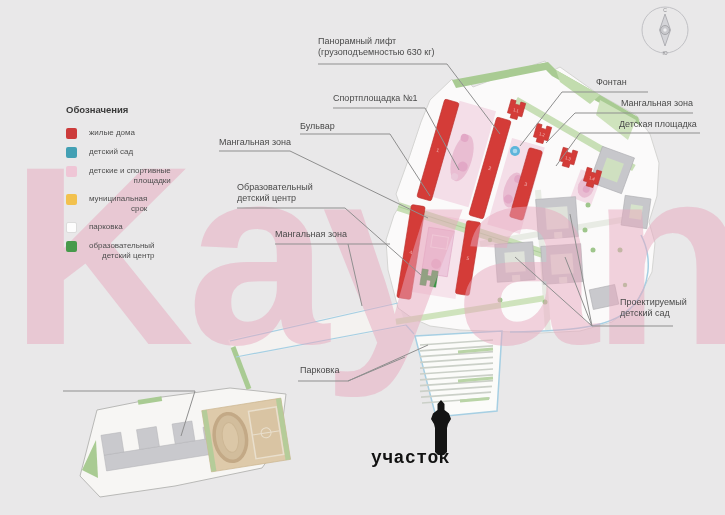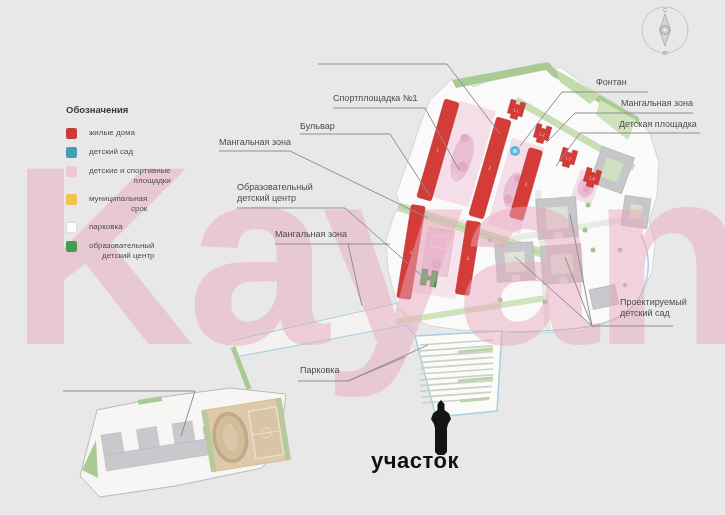--- a/index.html
+++ b/index.html
@@ -11,22 +11,22 @@
              font-weight:bold;letter-spacing:-7px;color:rgba(232,168,189,0.5);
              white-space:nowrap;pointer-events:none;}
   .legend{position:absolute;left:66px;top:104px;z-index:3;width:160px;}
   .legend-title{font-size:9.5px;font-weight:bold;color:#3a3a3a;margin-bottom:13px;}
   .legend-row{display:flex;gap:12px;margin-bottom:8px;align-items:flex-start;text-align:right;}
   .sw{width:11px;height:11px;border-radius:2px;flex:0 0 auto;}
   .sw-outline{border:1px solid #dcdcdc;width:9px;height:9px;}
   .legend-label{font-size:8px;line-height:1.25;color:#4f4f4f;white-space:pre-line;}
   .lines{z-index:4;pointer-events:none;}
   .lbl{position:absolute;z-index:5;font-size:9px;line-height:1.22;color:#4a4a4a;white-space:pre-line;}
-  .marker-label{position:absolute;z-index:5;font-size:22px;font-weight:bold;color:#111;
-                letter-spacing:0.5px;}
+  .marker-label{position:absolute;z-index:5;font-size:18px;font-weight:bold;color:#111;
+                letter-spacing:0.5px;font-family:Liberation Mono, monospace;}
 </style>
 </head>
 <body>
 
 <div class="canvas">
 
   <svg class="map" width="725" height="515" viewBox="0 0 725 515">
 
     <polygon points="228,340 398,302 406,326 236,358" fill="#f4f2f0"></polygon>
     <line x1="233" y1="347" x2="249" y2="389" stroke="#a9cb93" stroke-width="5"></line>
@@ -286,20 +286,22 @@
       <path d="M 700,133 L 580,133 L 556,166"></path>
       <path d="M 673,326 L 592,326 M 592,326 L 570,214 M 592,326 L 515,257 M 592,326 L 565,257"></path>
       <path d="M 298,381 L 348,381 L 405,357 M 348,381 L 428,345"></path>
       <path d="M 63,391 L 195,391 L 181,436"></path>
     </g>
     <path d="M 441,400 L 444.5,404 L 444.5,410 L 449,413.5 L 451,419 L 448,424 L 447,428 L 447,452
              L 444,455 L 438,455 L 435,452 L 435,428 L 434,424 L 431,419 L 433,413.5 L 437.5,410
              L 437.5,404 Z" fill="#141414"></path>
   </svg>
 
+  <div class="lbl" style="left:318px;top:36px">Панорамный лифт
+(грузоподъемностью 630 кг)</div>
   <div class="lbl" style="left:333px;top:93px">Спортплощадка №1</div>
   <div class="lbl" style="left:300px;top:121px">Бульвар</div>
   <div class="lbl" style="left:219px;top:137px">Мангальная зона</div>
   <div class="lbl" style="left:237px;top:182px">Образовательный
 детский центр</div>
   <div class="lbl" style="left:275px;top:229px">Мангальная зона</div>
   <div class="lbl" style="left:596px;top:77px">Фонтан</div>
   <div class="lbl" style="left:621px;top:98px">Мангальная зона</div>
   <div class="lbl" style="left:619px;top:119px">Детская площадка</div>
   <div class="lbl" style="left:620px;top:297px">Проектируемый

